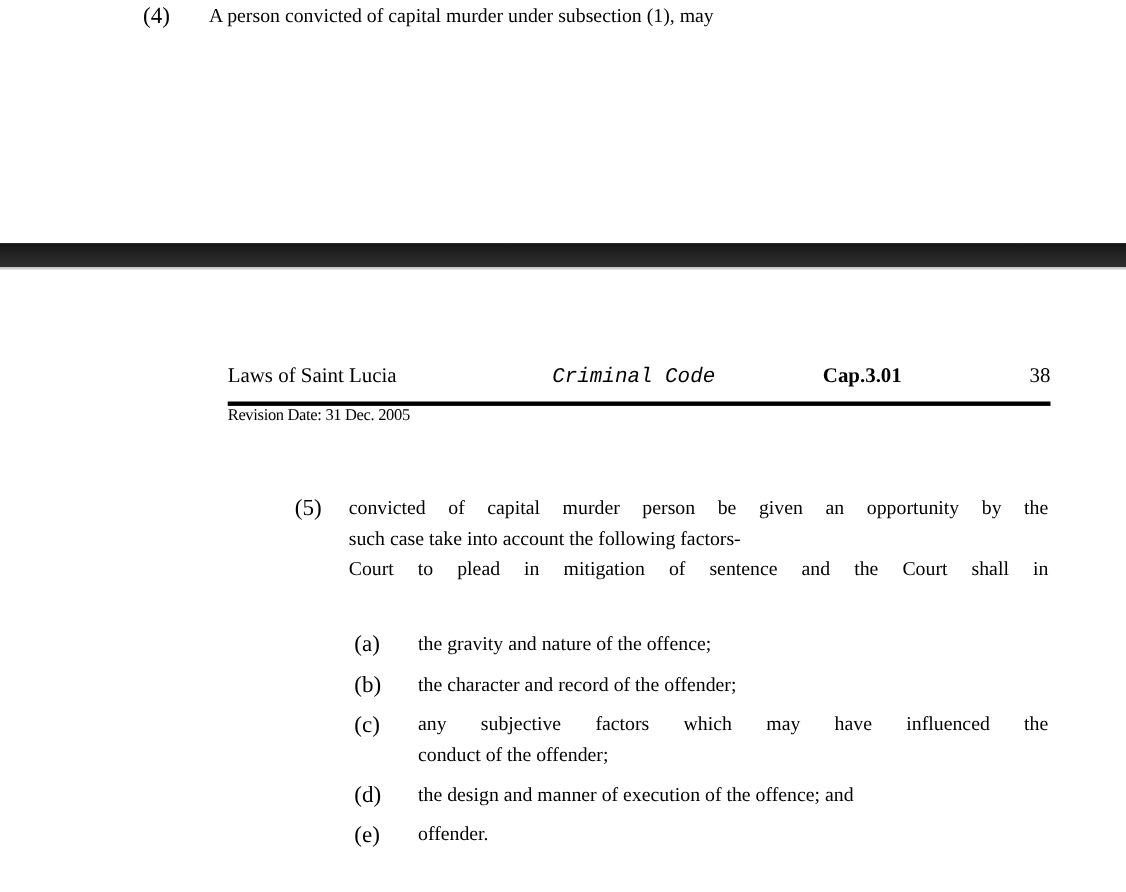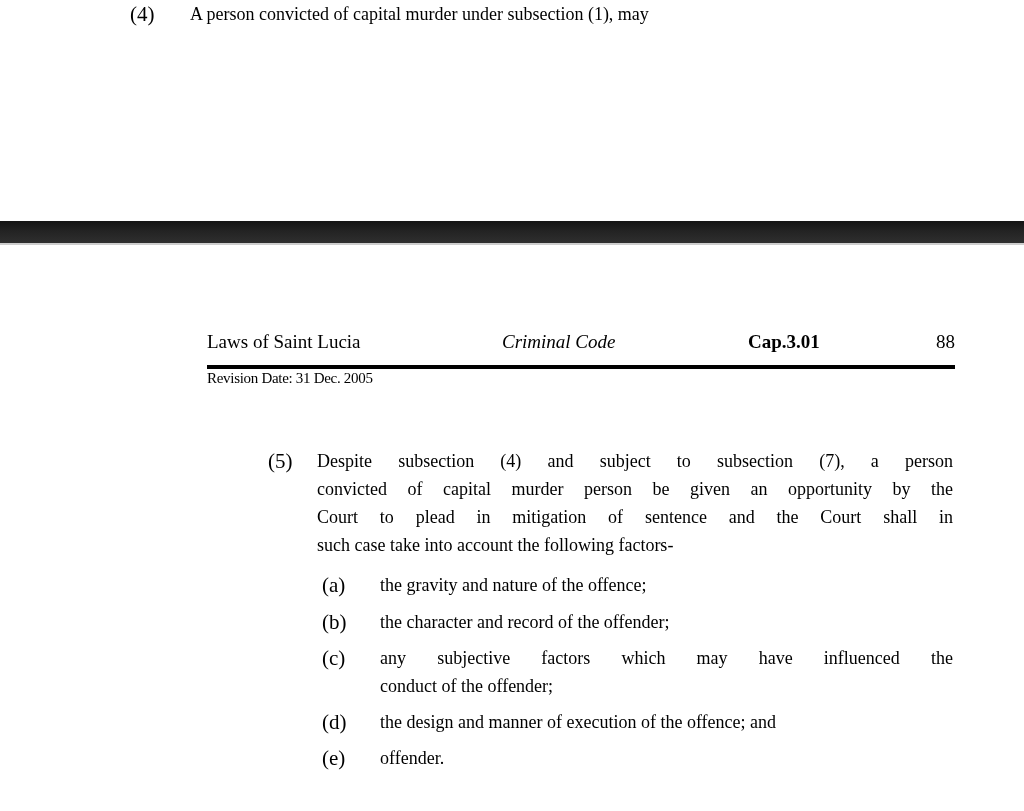--- a/index.html
+++ b/index.html
@@ -30,21 +30,21 @@
 
   
   .hdr-row {
     position: absolute;
     left: 207px; top: 330px;
     width: 748px; height: 24px;
     font-size: 19px; line-height: 24px;
   }
   .hdr-row > span { position: absolute; top: 0; white-space: nowrap; }
   .hdr-left    { left: 0; }
-  .hdr-center  { left: 295px; font-style: italic; }
+  .hdr-center  { left: 295px; font-style: italic; font-family: Liberation Mono, monospace; }
   .hdr-chapter { left: 541px; font-weight: bold; }
   .hdr-page    { right: 0; }
 
   .hdr-rule {
     position: absolute;
     left: 207px; top: 365px;
     width: 748px; height: 4px;
     background: #000;
   }
   .hdr-revision {
@@ -69,31 +69,30 @@
   </section>
 
   <div class="separator"></div>
 
   <section>
 
     <div class="hdr-row">
       <span class="hdr-left">Laws of Saint Lucia</span>
       <span class="hdr-center">Criminal Code</span>
       <span class="hdr-chapter">Cap.3.01</span>
-      <span class="hdr-page">88</span>
+      <span class="hdr-page">38</span>
     </div>
     <div class="hdr-rule"></div>
     <div class="hdr-revision">Revision Date: 31 Dec. 2005</div>
 
     <span class="abs num" style="left:268px; top:447px;">(5)</span>
     <div class="abs" style="left:317px; top:447px; width:636px;">
-      <div class="line stretch">Despite subsection (4) and subject to subsection (7), a person</div>
       <div class="line stretch">convicted of capital murder person be given an opportunity by the</div>
+      <div class="line">such case take into account the following factors-</div>
       <div class="line stretch">Court to plead in mitigation of sentence and the Court shall in</div>
-      <div class="line">such case take into account the following factors-</div>
     </div>
 
     <span class="abs num" style="left:322px; top:571px;">(a)</span>
     <div class="abs" style="left:380px; top:571px; width:573px;">
       <div class="line">the gravity and nature of the offence;</div>
     </div>
 
     <span class="abs num" style="left:322px; top:608px;">(b)</span>
     <div class="abs" style="left:380px; top:608px; width:573px;">
       <div class="line">the character and record of the offender;</div>

